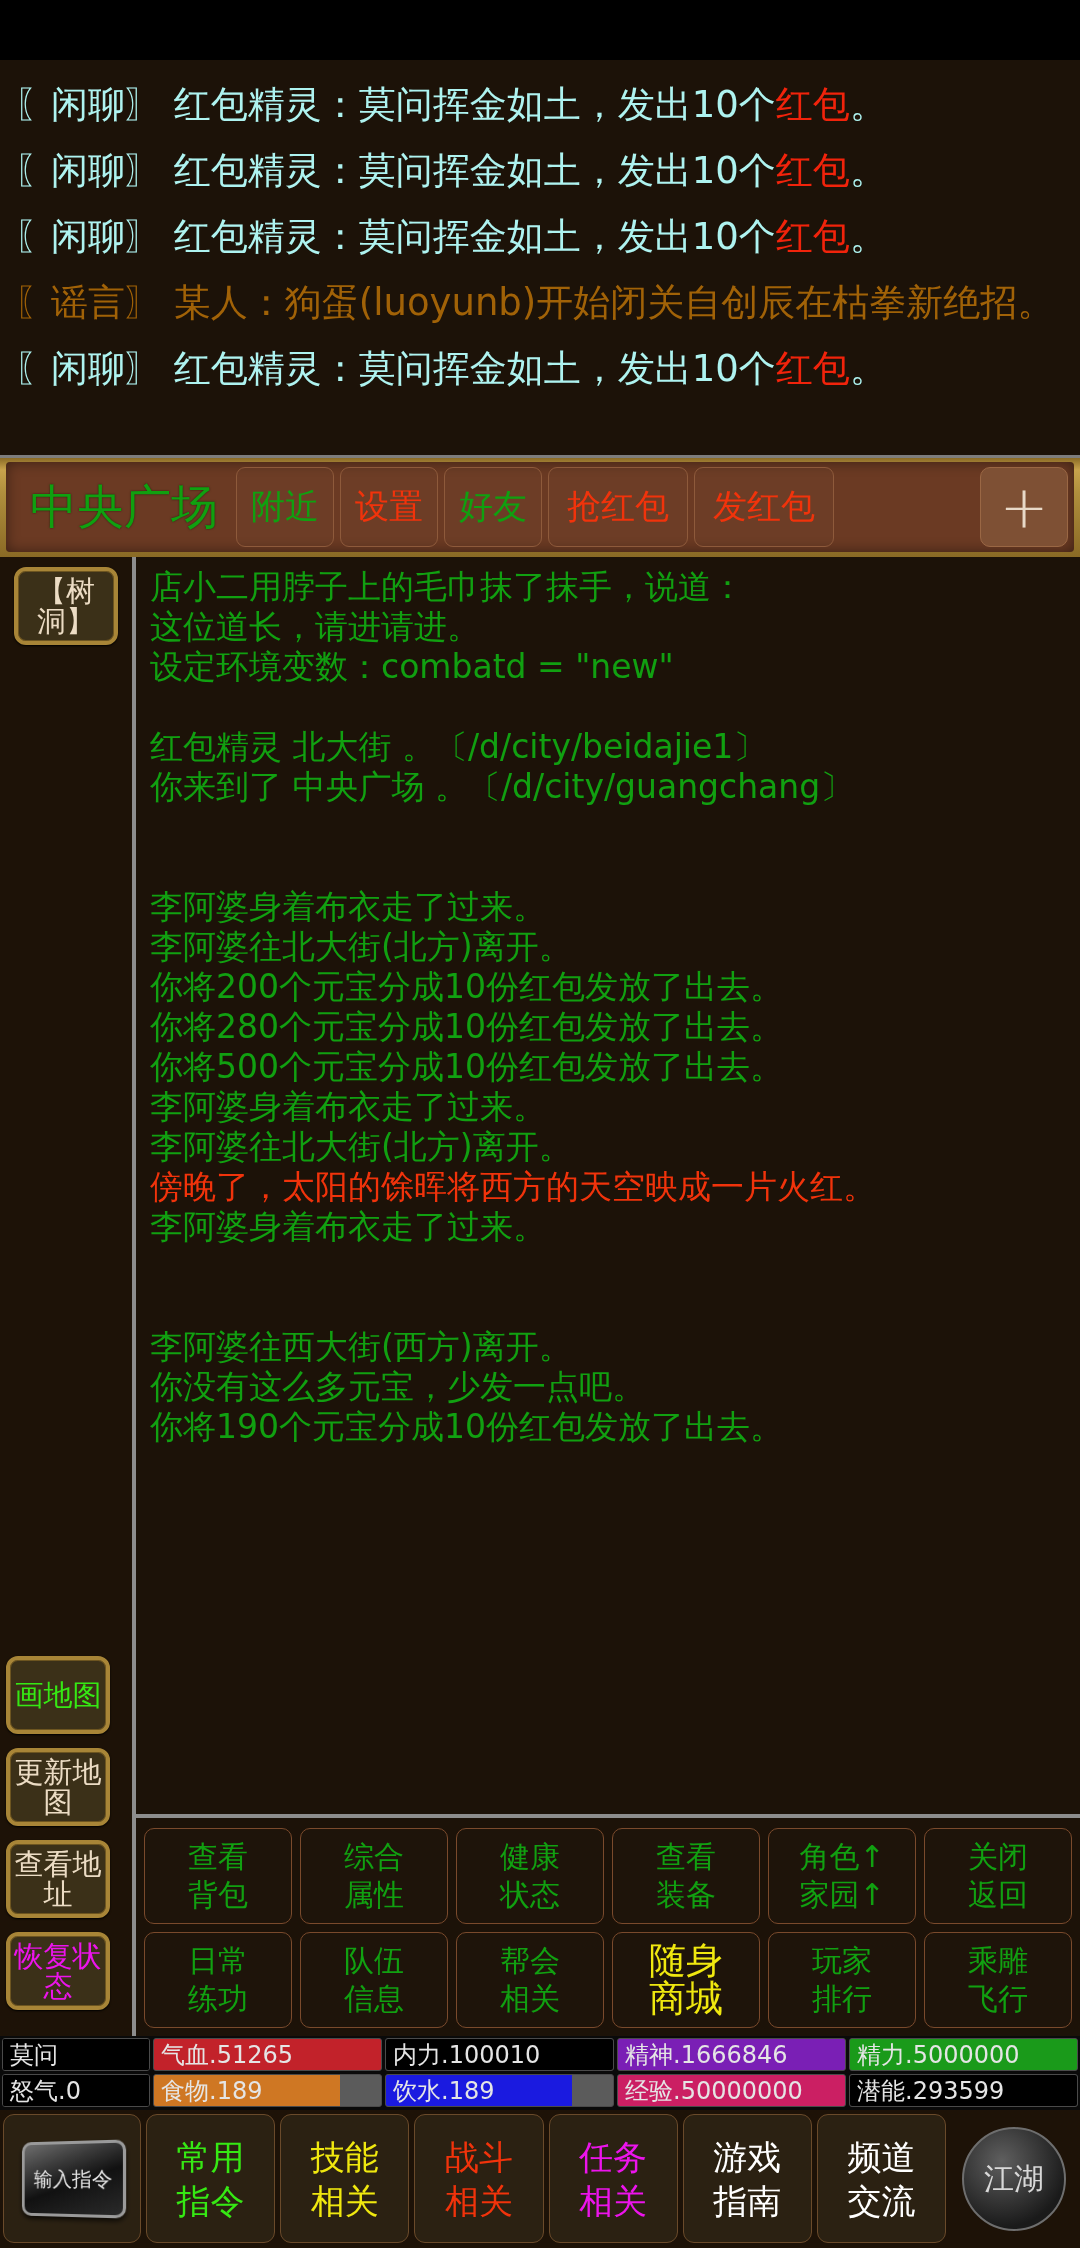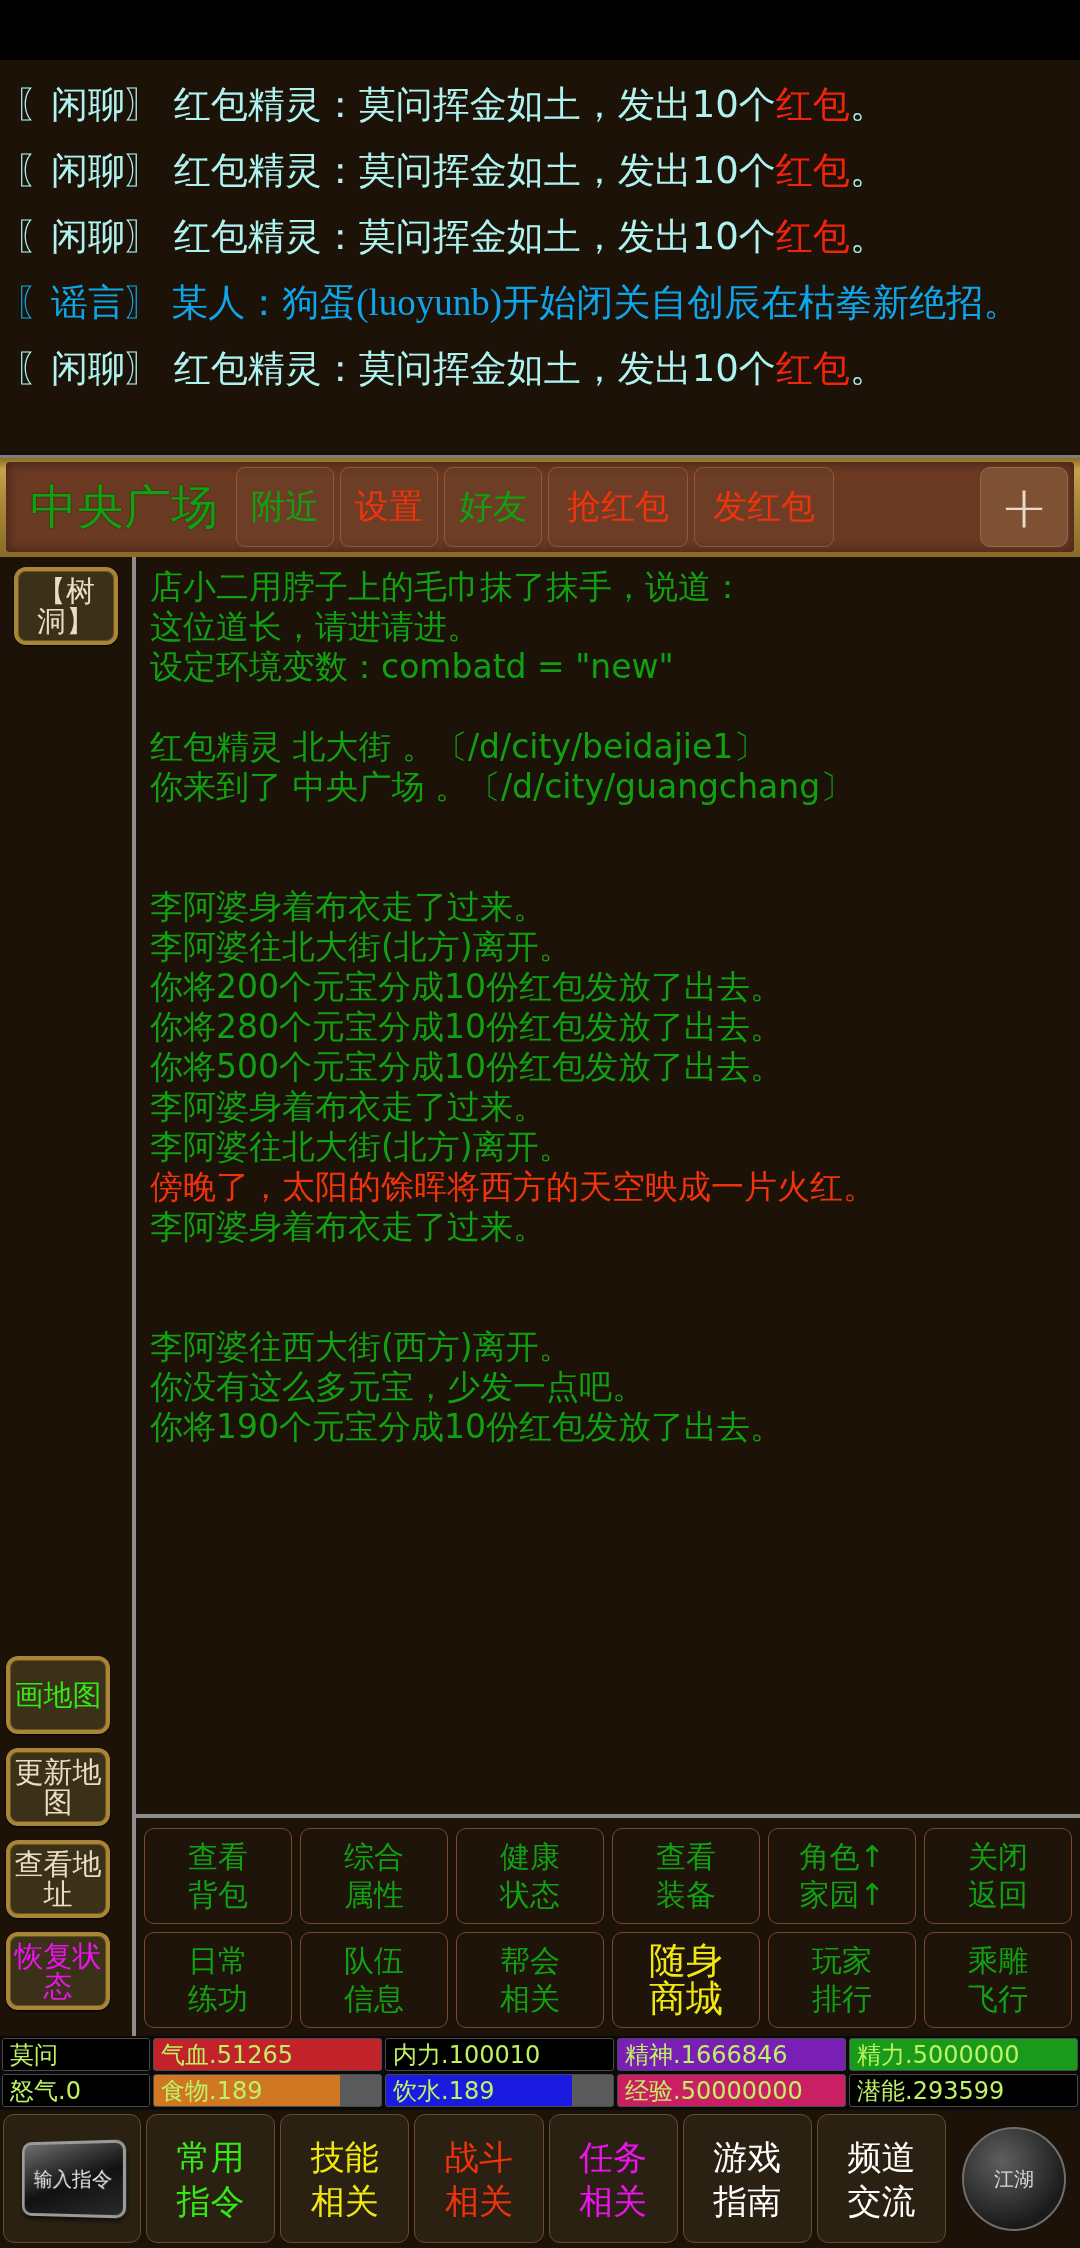--- a/index.html
+++ b/index.html
@@ -31,21 +31,21 @@
     padding: 12px 14px 0 14px;
     overflow: hidden;
   }
   .chat-line {
     font-size: 37px;
     line-height: 66px;
     white-space: nowrap;
     letter-spacing: 0px;
   }
   .c-chat   { color: #aef3f0; }
-  .c-rumor  { color: #0ea5e9; font-family: Liberation Serif, serif; }
+  .c-rumor  { color: #a16207; }
   .c-hong   { color: #f1230b; }
 
   
   .navwrap {
     flex: 0 0 102px;
     padding: 4px 6px 5px 6px;
     background: linear-gradient(#8a6a25, #c8a24c 12%, #b08f3d 35%, #8a6a25);
     border-top: 3px solid #7d7d7d;
   }
   .navbar {
@@ -194,21 +194,21 @@
     overflow: hidden;
     background: #5b5b5b;
     display: flex; align-items: center;
   }
   .stat .fill {
     position: absolute; left: 0; top: 0; bottom: 0;
   }
   .stat .lbl {
     position: relative;
     z-index: 2;
-    color: #bef264;
+    color: #e5e5e5;
     font-size: 24px;
     padding-left: 7px;
     white-space: nowrap;
   }
   .s-name { flex: 0 0 148px; background: #000; }
   .s-a    { flex: 1 1 0; }
 
   
   .toolbar {
     flex: 0 0 138px;
@@ -245,21 +245,21 @@
   .t-red     { color: #f1330b; }
   .t-magenta { color: #ec14ec; }
   .t-white   { color: #ffffff; }
   .tb-logo { flex: 0 0 126px; border: none; background: transparent; }
   .logo-circle {
     width: 104px; height: 104px; border-radius: 50%;
     background: radial-gradient(circle at 38% 32%, #5f5f5f, #1a1a1a 72%);
     border: 2px solid #6e6e6e;
     display: flex; align-items: center; justify-content: center;
     color: #d8d8d8;
-    font-size: 20px;
+    font-size: 30px;
     line-height: 1;
   }
 </style>
 </head>
 <body>
 
 <div id="app">
 
   <div class="topbar"></div>
 

